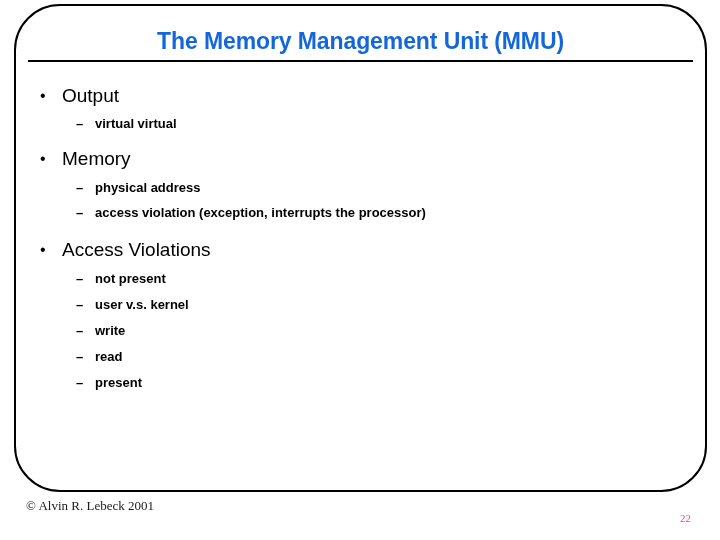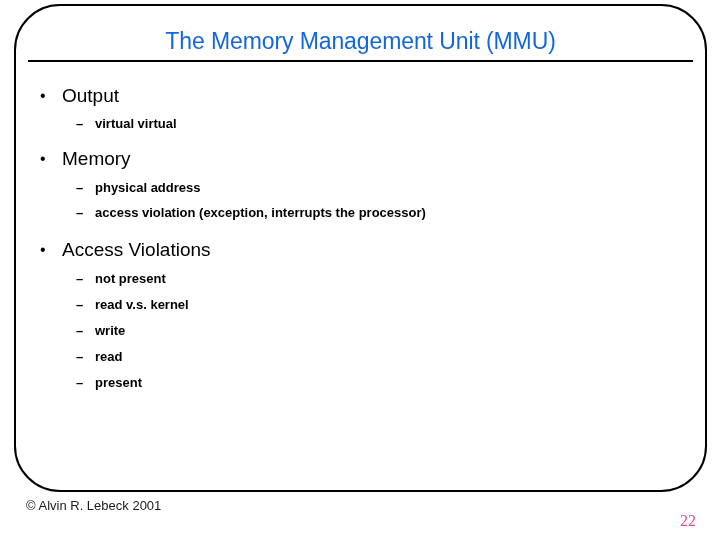--- a/index.html
+++ b/index.html
@@ -32,21 +32,21 @@
 
   
   .title {
     position: absolute;
     left: 28px;
     top: 27px;
     width: 665px;
     text-align: center;
     color: #1467db;
     font-size: 23px;
-    font-weight: normal;
+    font-weight: bold;
     letter-spacing: -0.1px;
     line-height: 28px;
     white-space: nowrap;
   }
   .title-rule {
     position: absolute;
     left: 28px;
     top: 60px;
     width: 665px;
     height: 0;
@@ -107,31 +107,31 @@
   .gap-sub2b   { margin-top: 6px; }
   .gap-access  { margin-top: 16px; }
   .gap-sub3    { margin-top: 7px; }
   .gap-row     { margin-top: 7px; }
 
   
   .footer-copyright {
     position: absolute;
     left: 26px;
     top: 498px;
-    font-family: Liberation Sans, sans-serif;
+    font-family: Liberation Serif, serif;
     font-size: 13px;
     color: #1a1a1a;
     white-space: nowrap;
   }
   .footer-pagenum {
     position: absolute;
     left: 680px;
     top: 512px;
     font-family: "Liberation Serif", serif;
-    font-size: 16px;
+    font-size: 11px;
     color: #ec4899;
   }
 </style>
 </head>
 <body>
 
 <div class="slide">
 
   <div class="frame"></div>
 
@@ -165,21 +165,21 @@
     <div class="lvl1 gap-access">
       <span class="marker">•</span>
       <span class="text">Access Violations</span>
     </div>
     <div class="lvl2 gap-sub3">
       <span class="marker">–</span>
       <span class="text">not present</span>
     </div>
     <div class="lvl2 gap-row">
       <span class="marker">–</span>
-      <span class="text">read v.s. kernel</span>
+      <span class="text">user v.s. kernel</span>
     </div>
     <div class="lvl2 gap-row">
       <span class="marker">–</span>
       <span class="text">write</span>
     </div>
     <div class="lvl2 gap-row">
       <span class="marker">–</span>
       <span class="text">read</span>
     </div>
     <div class="lvl2 gap-row">

